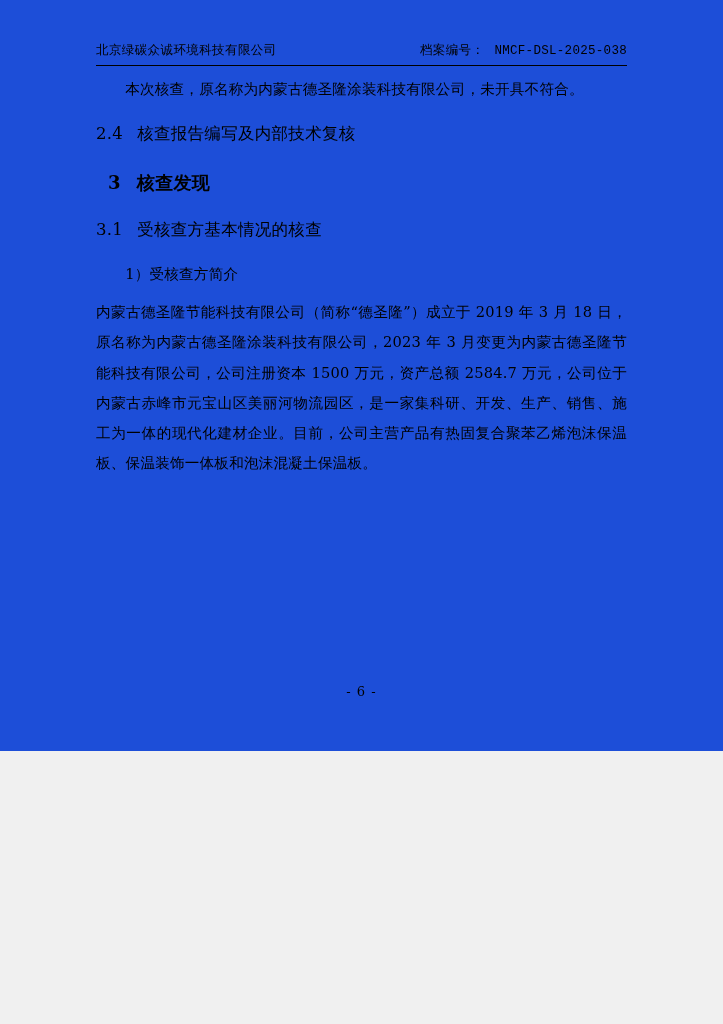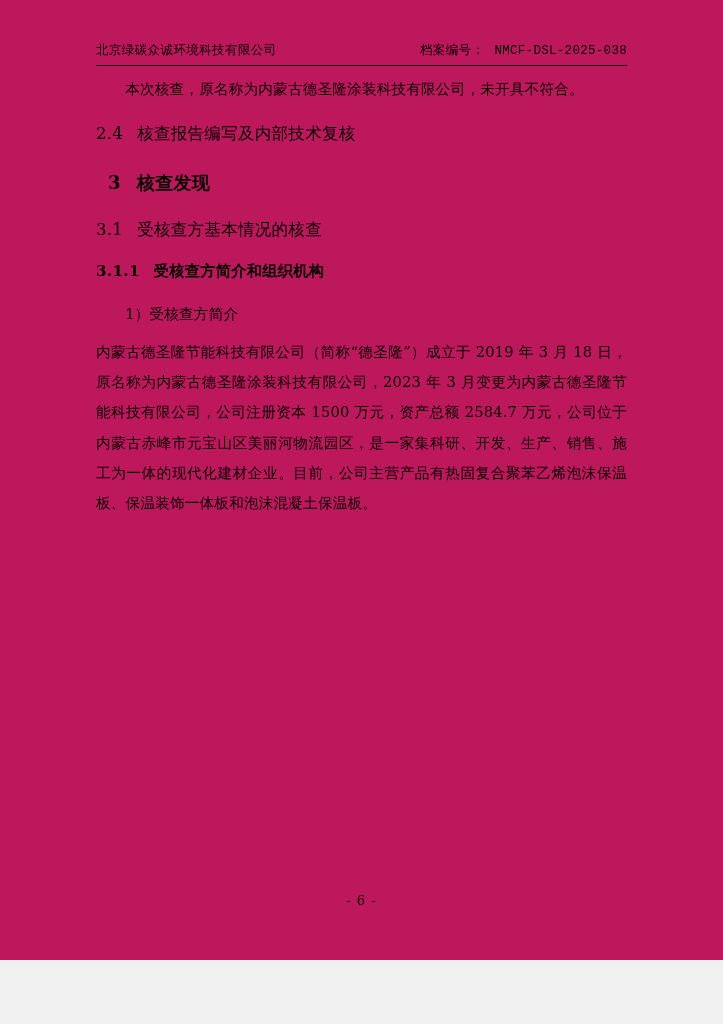--- a/index.html
+++ b/index.html
@@ -3,22 +3,22 @@
 <meta charset="utf-8">
 <style>
   html, body {
     margin: 0;
     padding: 0;
     background: #f0f0f0;
   }
   .page {
     position: relative;
     width: 723px;
-    height: 960px;
-    background: #be185d;
+    height: 751px;
+    background: #1d4ed8;
     margin: 0 auto;
     box-sizing: border-box;
     font-family: "DejaVu Serif", "Liberation Serif", serif;
     color: #000000;
     overflow: hidden;
   }
   .content {
     position: absolute;
     left: 96px;
     right: 96px;
@@ -129,23 +129,20 @@
 
 
       <div class="h1">
         <span class="num-wide">3</span><span>核查发现</span>
       </div>
 
       <div class="h2">
         <span class="num">3.1</span><span>受核查方基本情况的核查</span>
       </div>
 
-      <div class="h3">
-        <span class="num">3.1.1</span><span>受核查方简介和组织机构</span>
-      </div>
 
 
       <div class="spacer-sm"></div>
 
       <p class="para">1）受核查方简介</p>
 
       <div class="spacer-sm"></div>
 
       <p class="para-noindent">内蒙古德圣隆节能科技有限公司（简称“德圣隆”）成立于 2019 年 3 月 18 日，原名称为内蒙古德圣隆涂装科技有限公司，2023 年 3 月变更为内蒙古德圣隆节能科技有限公司，公司注册资本 1500 万元，资产总额 2584.7 万元，公司位于内蒙古赤峰市元宝山区美丽河物流园区，是一家集科研、开发、生产、销售、施工为一体的现代化建材企业。目前，公司主营产品有热固复合聚苯乙烯泡沫保温板、保温装饰一体板和泡沫混凝土保温板。</p>
 

